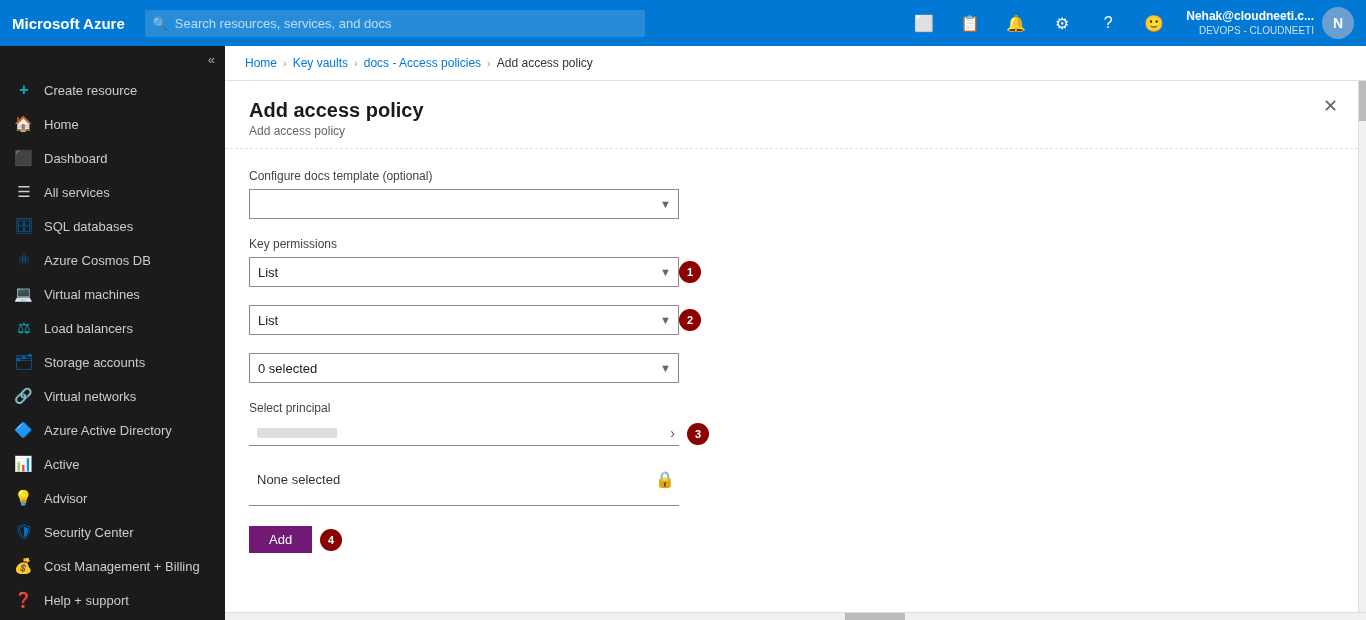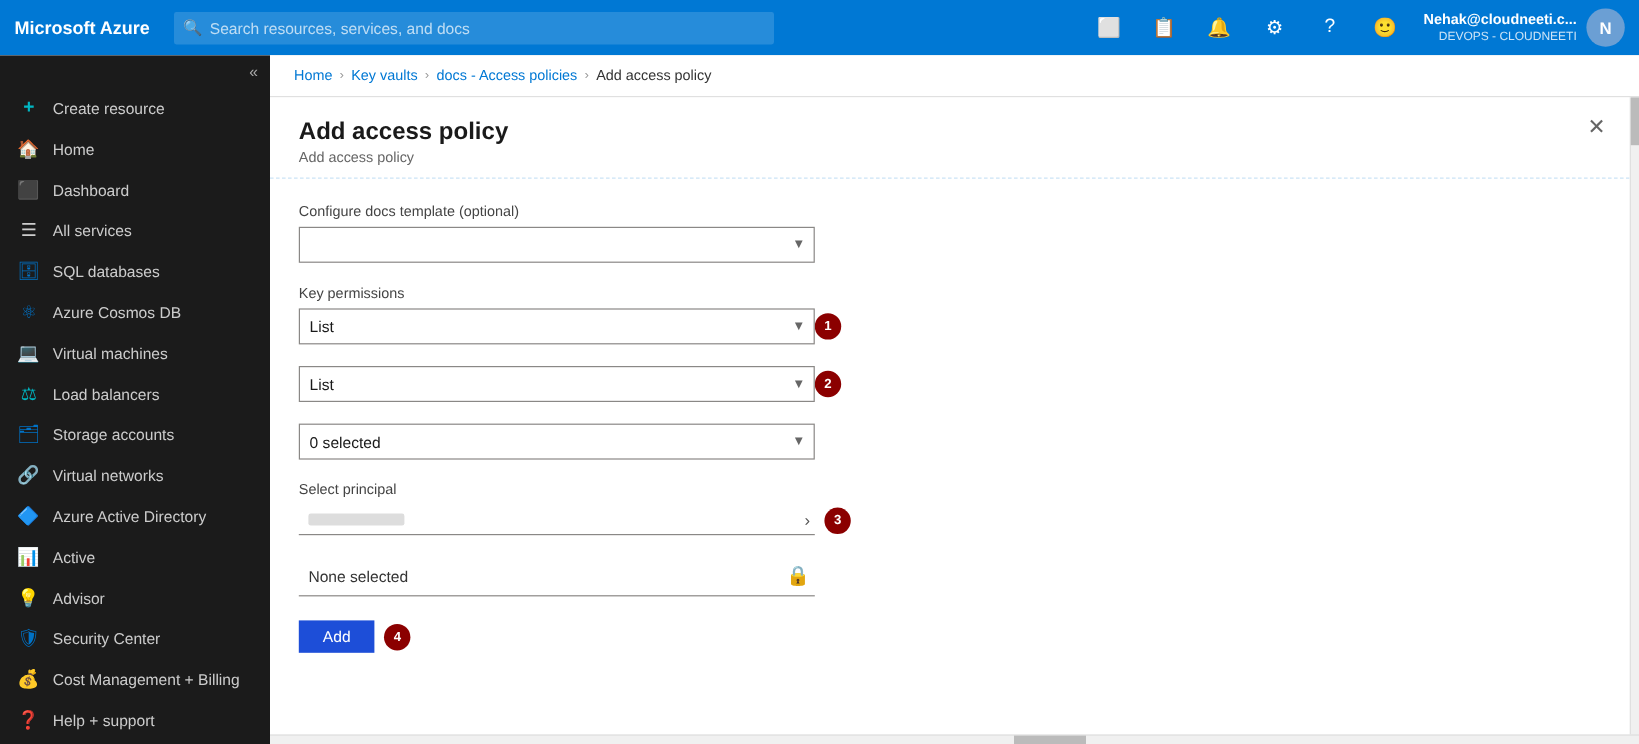--- a/index.html
+++ b/index.html
@@ -311,28 +311,28 @@
       cursor: pointer;
       flex-shrink: 0;
     }
 
     .auth-app-selector {
       width: 430px;
       border-bottom: 1px solid #8a8886;
       display: flex;
       align-items: center;
       justify-content: space-between;
-      padding: 6px 4px 6px 8px;
+      padding: 6px 4px 16px 8px;
     }
     .auth-app-none { font-size: 13px; color: #333; }
     .lock-icon { font-size: 16px; color: #333; }
 
     
     .btn-primary {
-      background: #1d4ed8;
+      background: #701a75;
       color: white;
       border: none;
       padding: 6px 20px;
       font-size: 13px;
       cursor: pointer;
       font-weight: 500;
     }
 
     .add-btn-row {
       display: flex;

